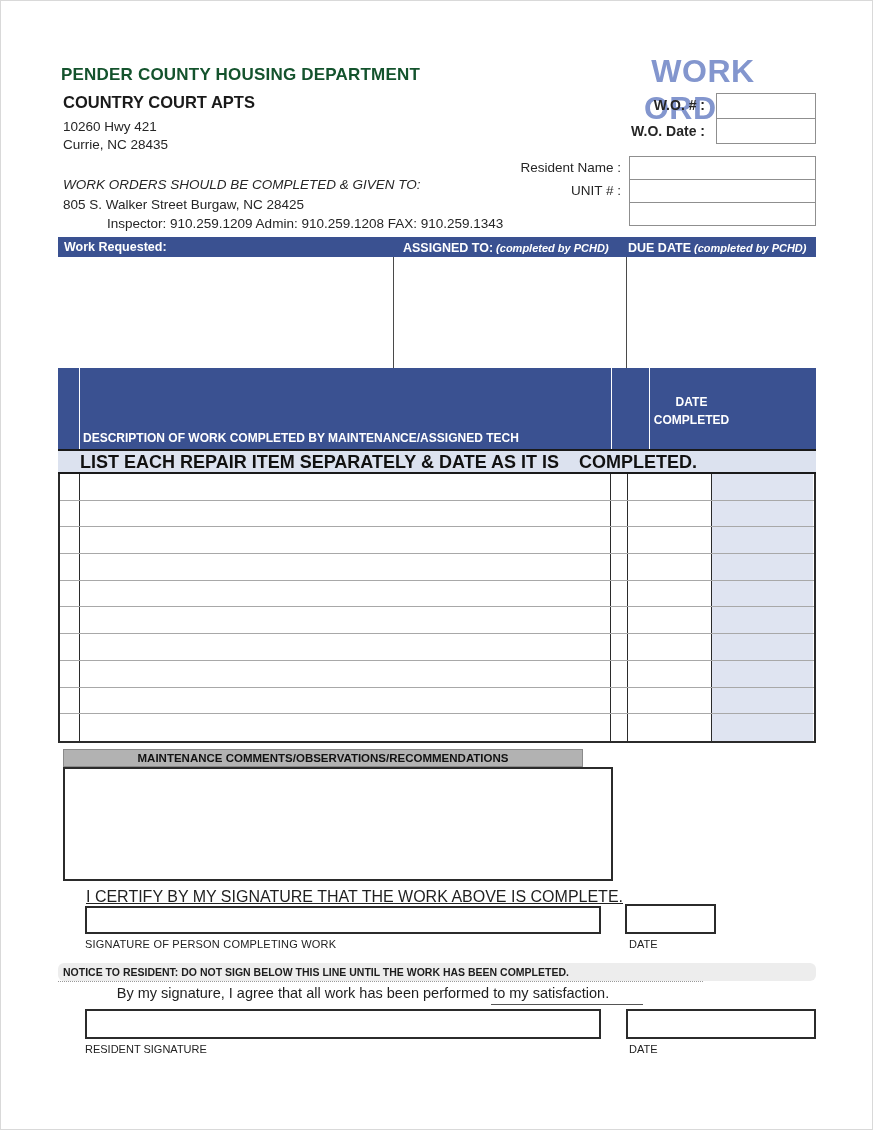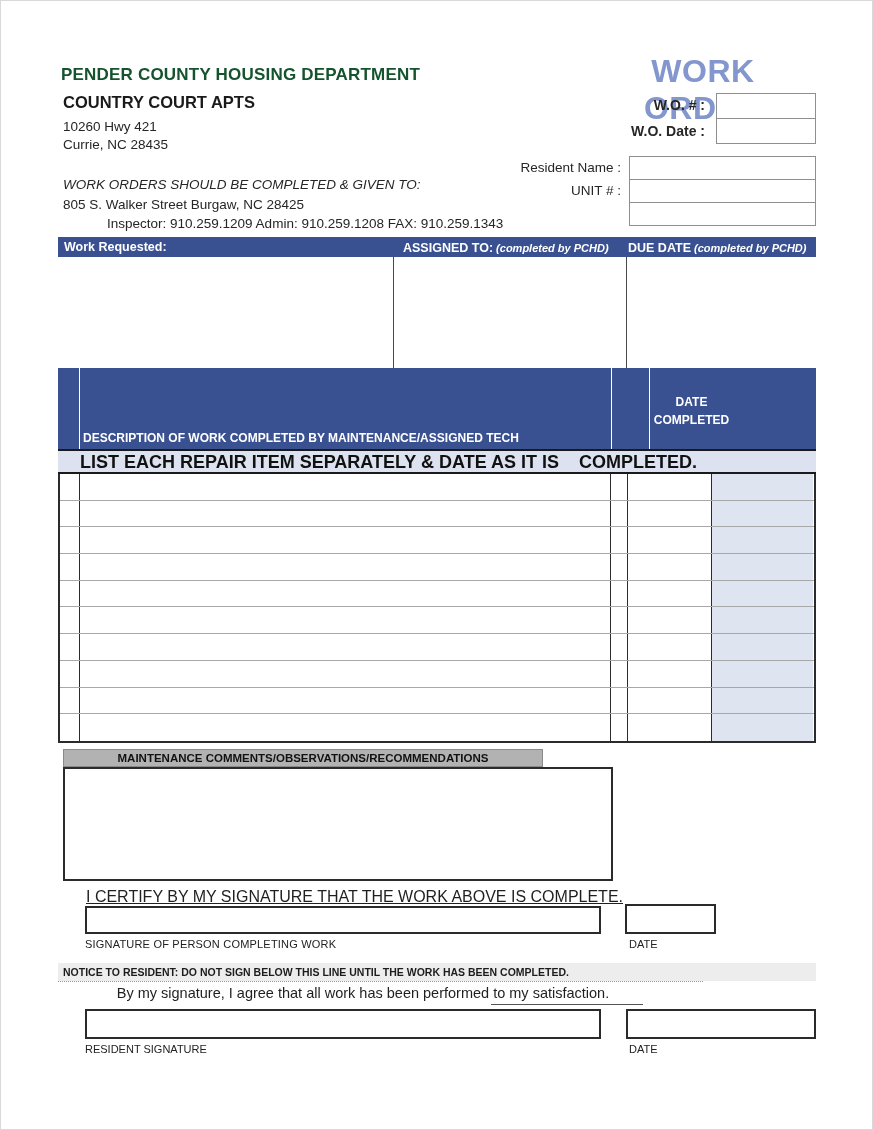--- a/index.html
+++ b/index.html
@@ -74,36 +74,36 @@
   .t-row { display:flex; height:26.7px; border-bottom:1px solid #a8a8a8; }
   .t-row:last-child { border-bottom:none; }
   .t-cell { height:100%; }
   .t-cell.c0 { width:20px;  border-right:1px solid #2b2b2b; }
   .t-cell.c1 { width:531px; border-right:1px solid #2b2b2b; padding:2px 4px; font-size:13px; }
   .t-cell.c2 { width:17px;  border-right:1px solid #2b2b2b; }
   .t-cell.c3 { width:84px;  border-right:1px solid #2b2b2b; text-align:center; font-size:13px; }
   .t-cell.c4 { width:101px; background:#DFE4F1; text-align:center; font-size:13px; }
 
   
-  .comments-bar { position:absolute; left:62px; top:748px; width:480px; height:18px;
+  .comments-bar { position:absolute; left:62px; top:748px; width:520px; height:18px;
                   background:#B2B2B2; border:1px solid #8a8a8a; text-align:center;
                   font-size:11.5px; font-weight:bold; color:#111; line-height:16px; }
   .comments-box { position:absolute; left:62px; top:766px; width:550px; height:114px;
                   background:#fff; border:2px solid #2b2b2b; }
 
   
   .certify-text { position:absolute; left:85px; top:887px; font-size:16px; color:#1f1f1f;
                   text-decoration:underline; }
   .sig-box   { position:absolute; left:84px; top:905px; width:516px; height:28px; border:2px solid #2b2b2b; background:#fff; }
   .sig-label { position:absolute; left:84px; top:937px; font-size:11px; color:#222; letter-spacing:.2px; }
   .date-box1 { position:absolute; left:624px; top:903px; width:91px; height:30px; border:2px solid #2b2b2b; background:#fff; }
   .date-label1 { position:absolute; left:628px; top:937px; font-size:11px; color:#222; }
 
   
-  .notice-band { position:absolute; left:57px; top:962px; width:758px; height:18px; background:#EDEDED; }
+  .notice-band { position:absolute; left:57px; top:962px; width:758px; height:18px; background:#EDEDED;border-radius:6px; }
   .notice-text { font-size:10.5px; font-weight:bold; line-height:18px; padding-left:5px; color:#1c1c1c; }
   .dotted-line { position:absolute; left:57px; top:980px; width:645px; border-top:1px dotted #999; }
   .agreement   { position:absolute; left:84px; top:984px; width:556px; text-align:center;
                  font-size:14.5px; color:#1f1f1f; }
   .agreement-line { position:absolute; left:490px; top:1003px; width:152px; border-top:1px solid #555; }
   .res-sig-box { position:absolute; left:84px; top:1008px; width:516px; height:30px; border:2px solid #2b2b2b; background:#fff; }
   .res-sig-label { position:absolute; left:84px; top:1042px; font-size:11px; color:#222; }
   .date-box2 { position:absolute; left:625px; top:1008px; width:190px; height:30px; border:2px solid #2b2b2b; background:#fff; }
   .date-label2 { position:absolute; left:628px; top:1042px; font-size:11px; color:#222; }
 </style>

